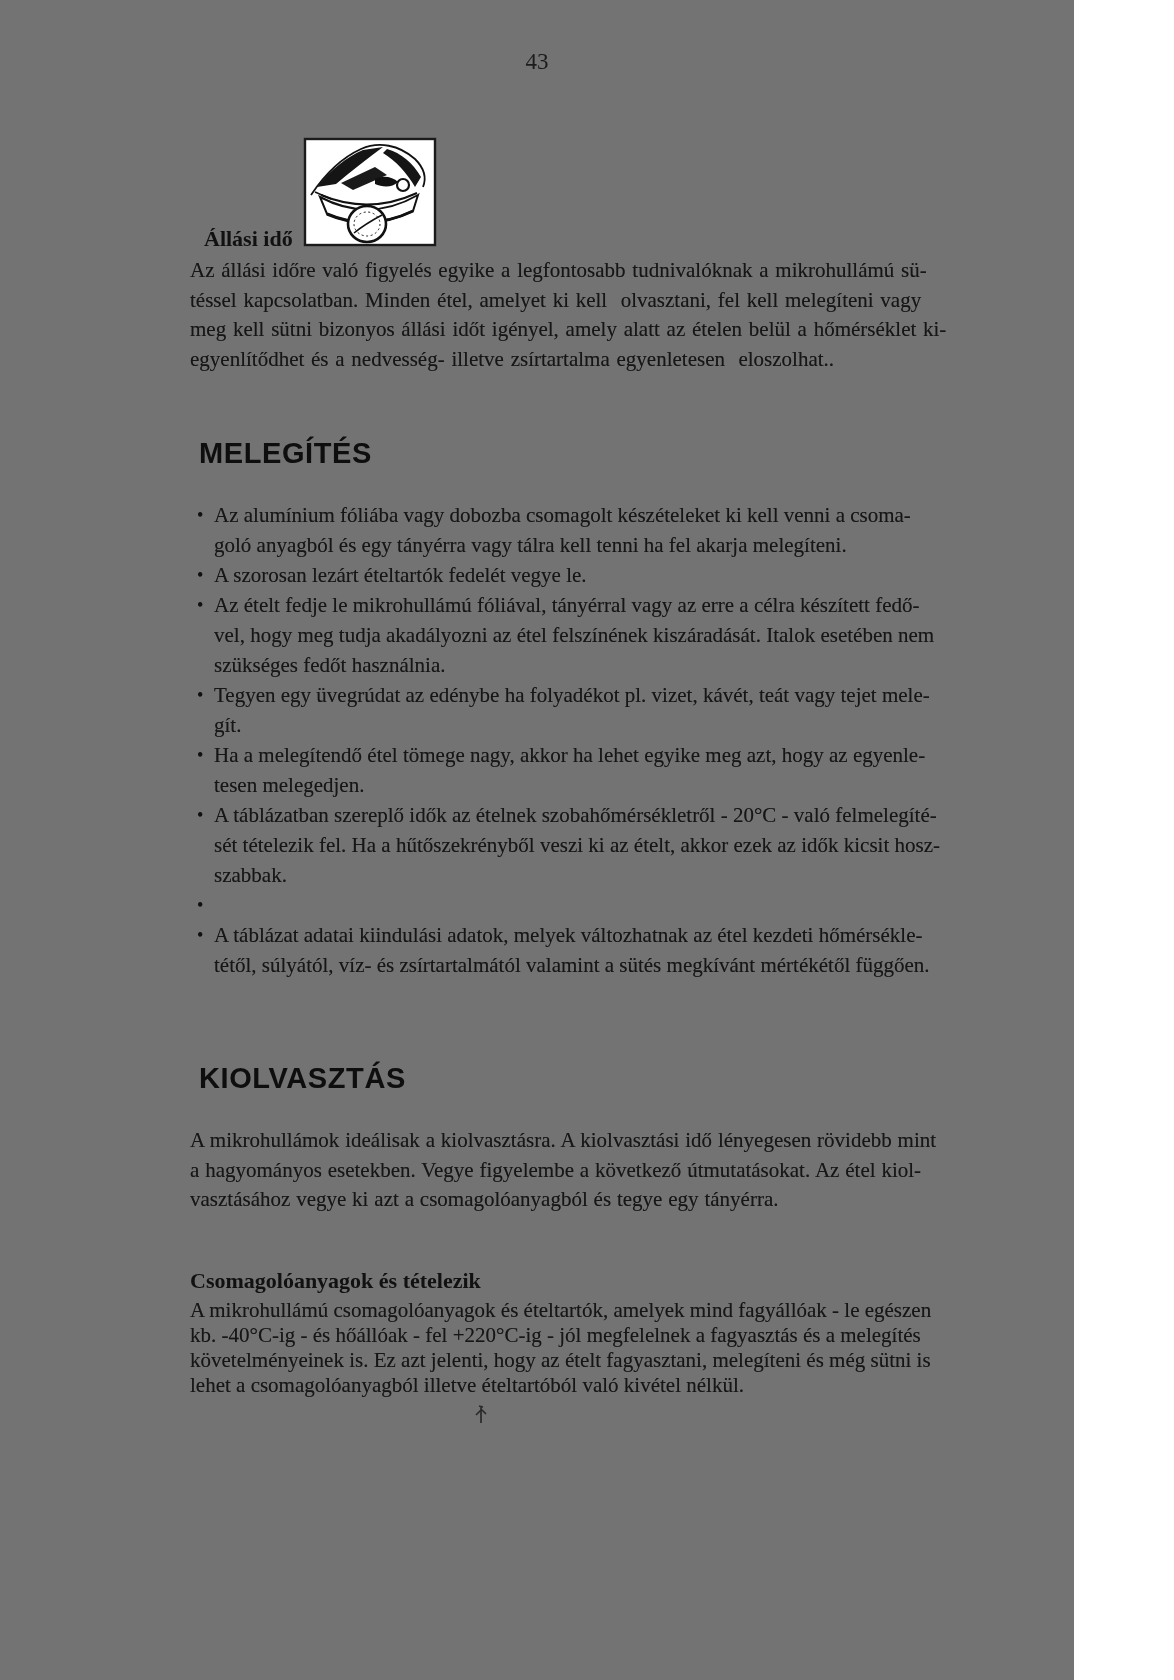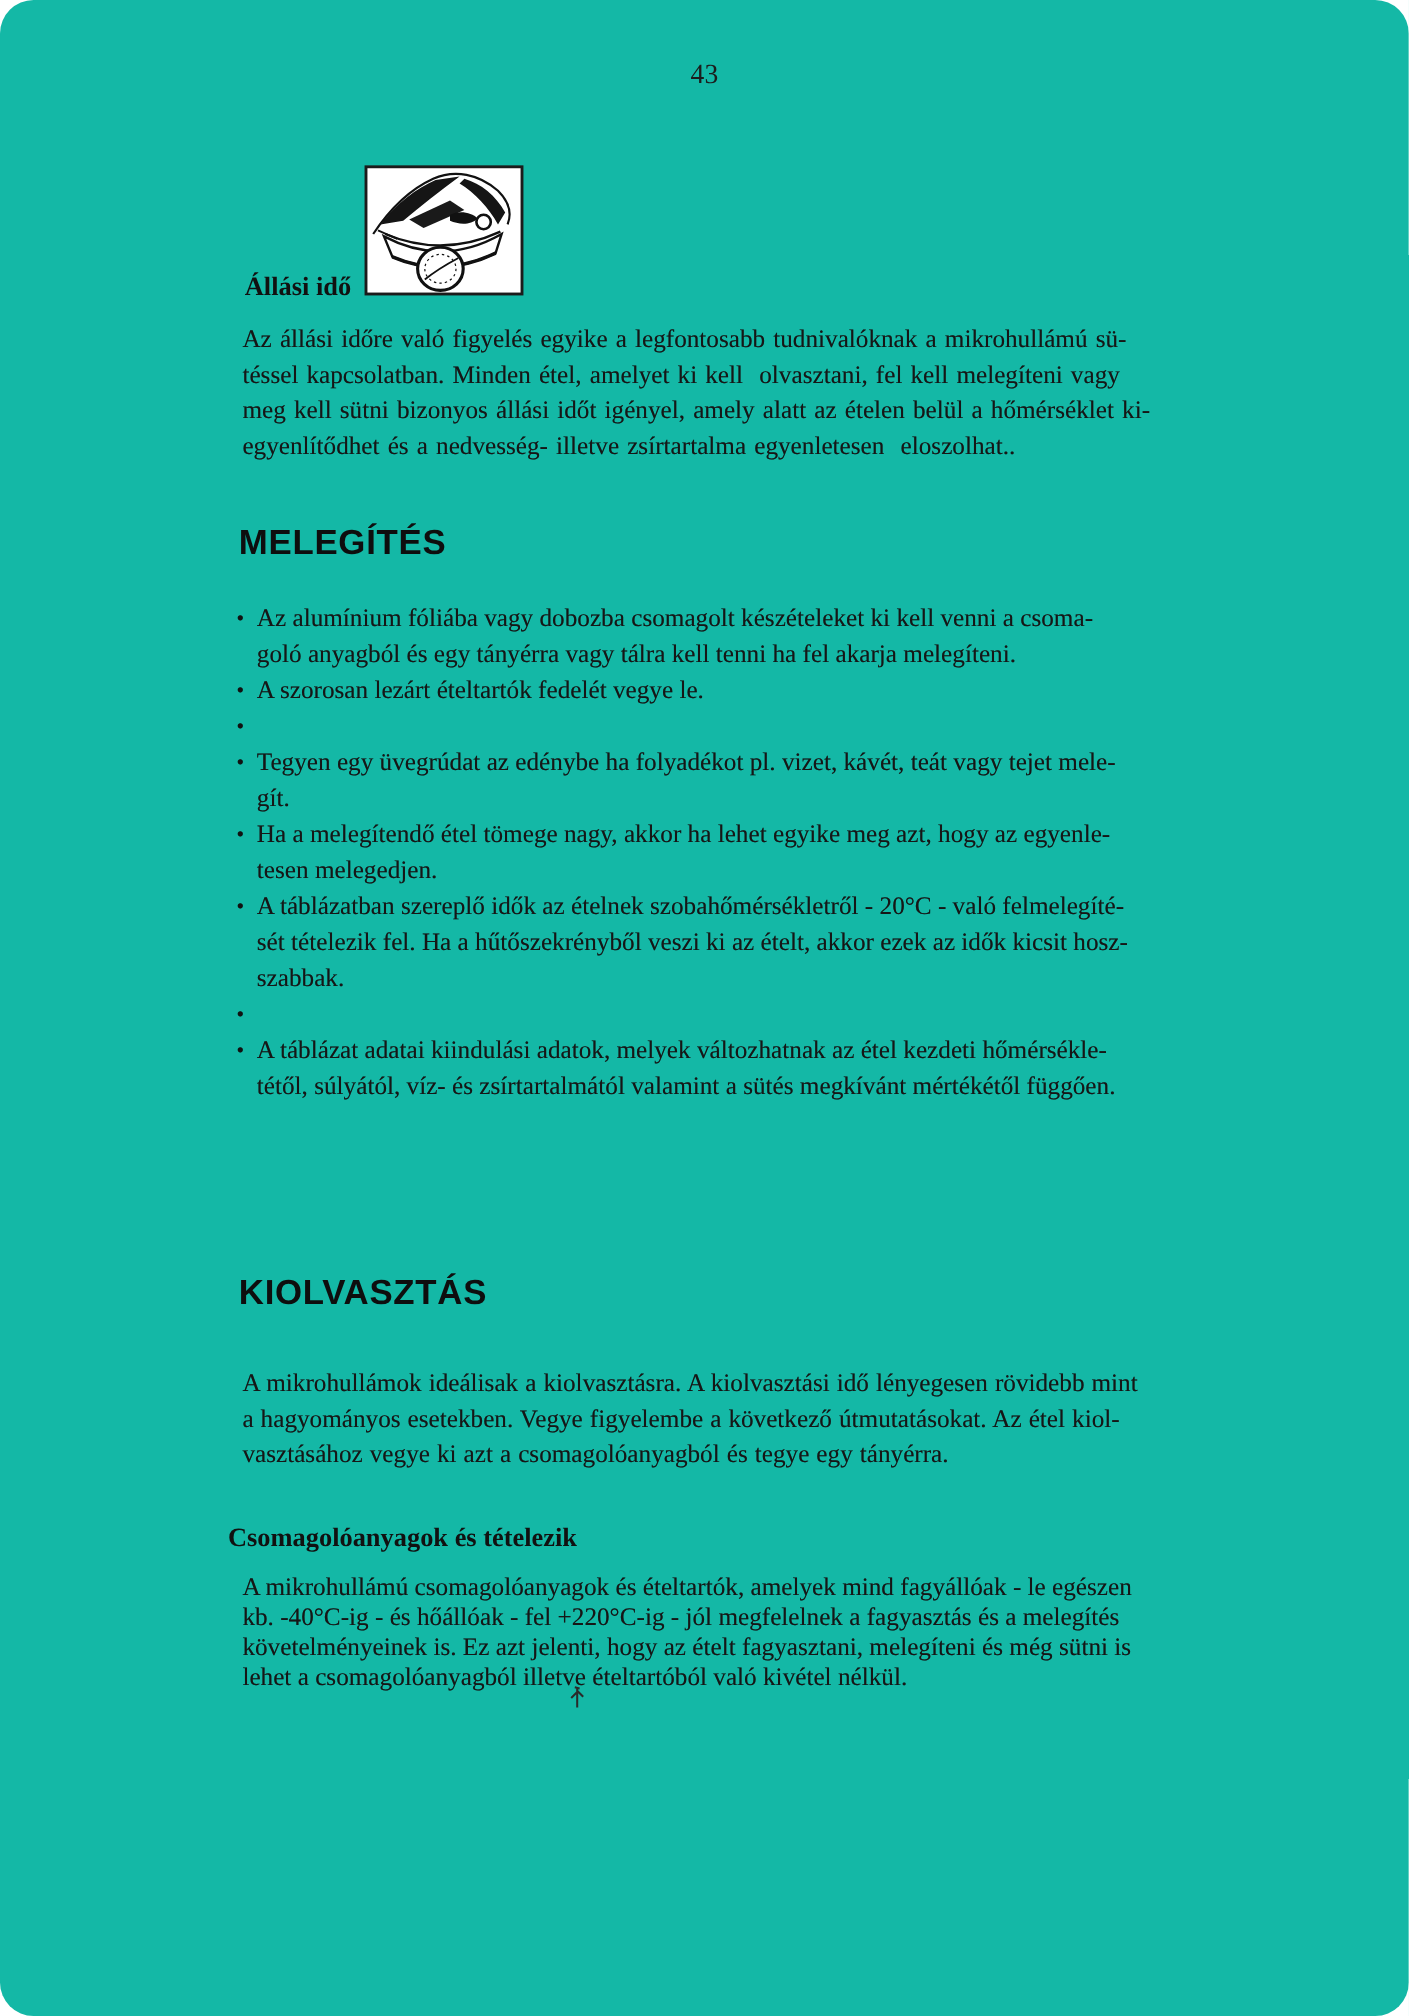--- a/index.html
+++ b/index.html
@@ -1,23 +1,22 @@
 <!DOCTYPE html>
 <html lang="hu"><head>
 <meta charset="utf-8">
 <style>
   html,body{margin:0;padding:0;background:#ffffff;}
   .page{
     position:relative;
-    width:1174px;height:1680px;
-    background:#14b8a6;
+    width:1074px;height:1680px;
+    background:#737373;
     overflow:hidden;
     font-family:"Liberation Serif", serif;
     color:#161616;
-    border-radius:28px;
   }
   .page-number{
     position:absolute;top:48px;left:0;right:0;
     text-align:center;
     font:23px/1.2 "Liberation Serif", serif;
     color:#1c1c1c;
   }
   .illustration{
     position:absolute;left:303px;top:137px;width:134px;height:110px;margin:0;
   }
@@ -25,21 +24,21 @@
   .serif-label{
     position:absolute;
     font:bold 22px/1.15 "Liberation Serif", serif;
     color:#111;
     margin:0;
   }
   .pos-standing-label{left:204px;top:226px;}
   .pos-pack-label{left:190px;top:1268px;}
   .body-par{
     position:absolute;
-    margin:12px;
+    margin:0;
     font:21px/29.5px "Liberation Serif", serif;
     white-space:pre;
     color:#161616;
     text-shadow:0 0 0.4px rgba(20,20,20,0.45);
   }
   .pos-standing-body{left:190px;top:256px;word-spacing:1.5px;}
   .pos-defrost-body{left:190px;top:1126px;word-spacing:0.6px;}
   .pos-pack-body{left:190px;top:1298px;line-height:25px;}
   .h-sans{
     position:absolute;
@@ -116,20 +115,23 @@
 goló anyagból és egy tányérra vagy tálra kell tenni ha fel akarja melegíteni.</span>
       </li>
 
       <li class="bullet">
         <span class="dot">•</span>
         <span class="btext">A szorosan lezárt ételtartók fedelét vegye le.</span>
       </li>
 
       <li class="bullet">
         <span class="dot">•</span>
+        <span class="btext">Az ételt fedje le mikrohullámú fóliával, tányérral vagy az erre a célra készített fedő-
+vel, hogy meg tudja akadályozni az étel felszínének kiszáradását. Italok esetében nem
+szükséges fedőt használnia.</span>
       </li>
 
       <li class="bullet">
         <span class="dot">•</span>
         <span class="btext">Tegyen egy üvegrúdat az edénybe ha folyadékot pl. vizet, kávét, teát vagy tejet mele-
 gít.</span>
       </li>
 
       <li class="bullet">
         <span class="dot">•</span>

